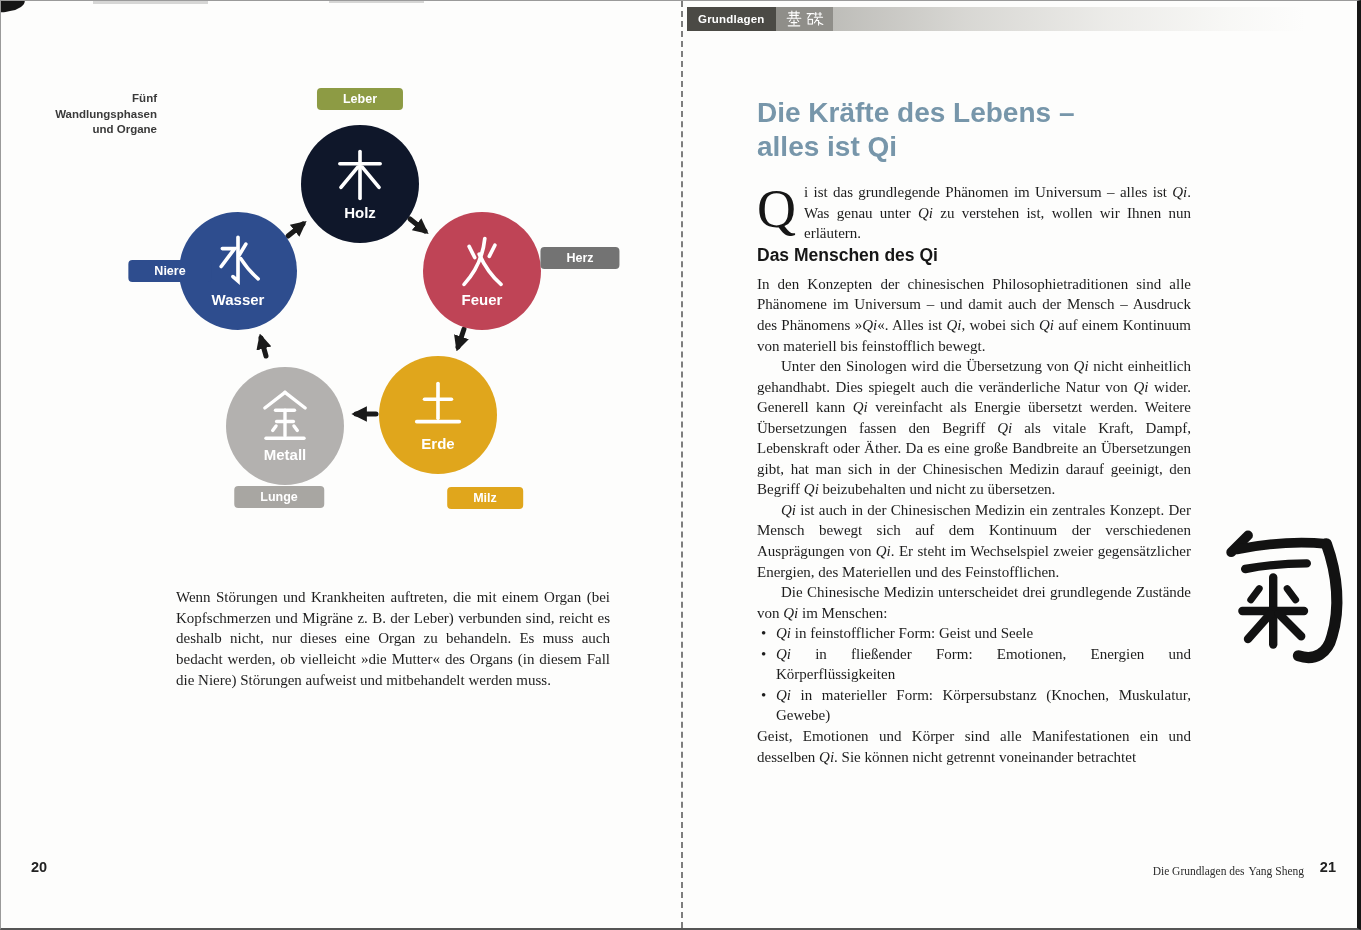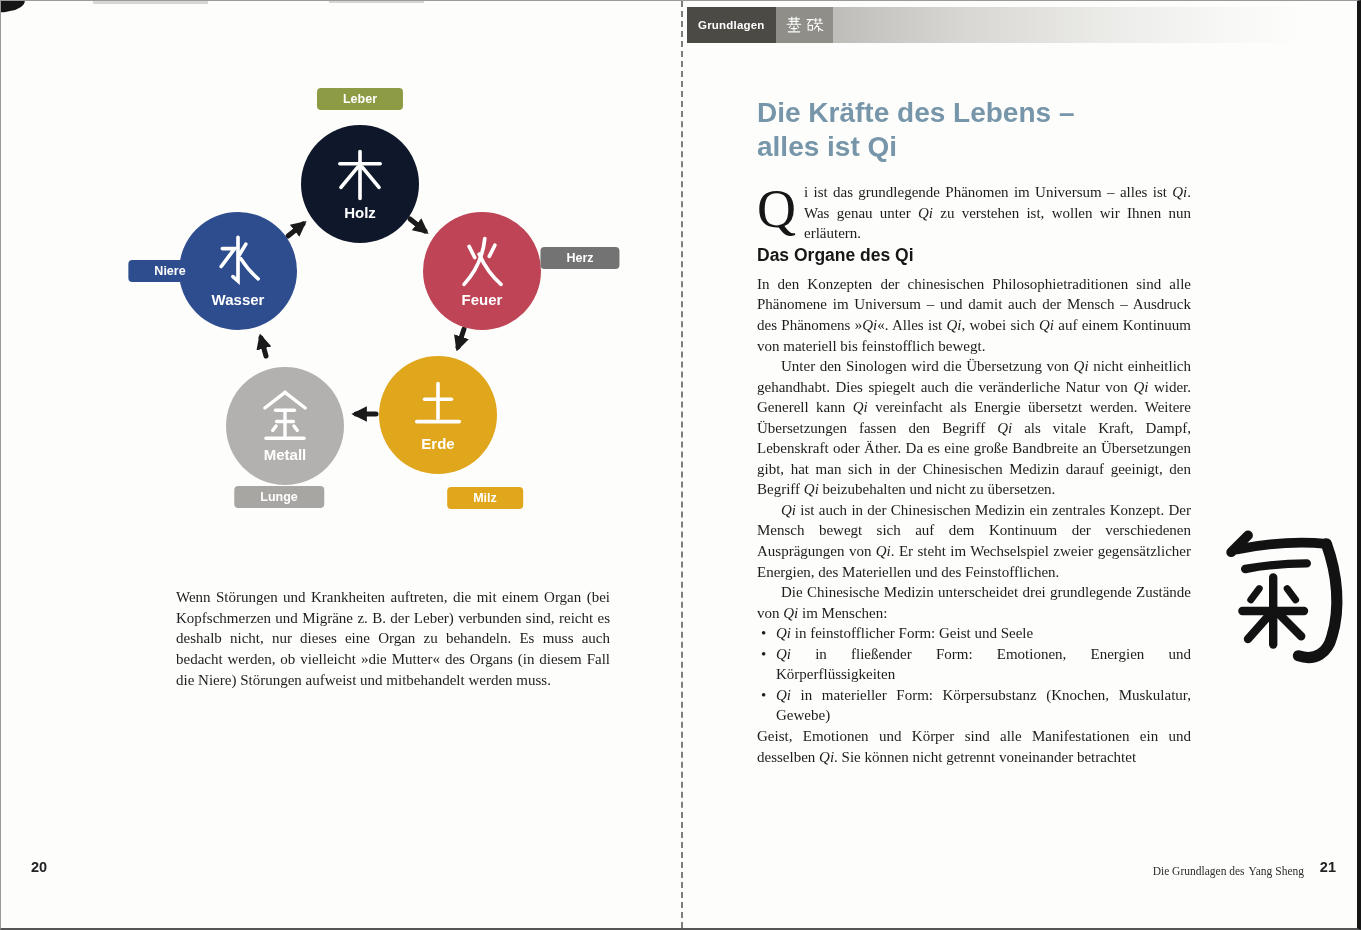--- a/index.html
+++ b/index.html
@@ -38,21 +38,21 @@
   .t-lunge{left:193px;top:421px;background:#a8a6a2;}
   .t-niere{left:53px;top:195px;background:#2e4d8e;margin-left:31px;}
   .left-paragraph{position:absolute;left:175px;top:571px;width:434px;
     font-size:15px;line-height:1.38;text-align:justify;}
   .page-num{position:absolute;top:858px;font-family:"Liberation Sans", sans-serif;font-weight:bold;font-size:14.5px;color:#222;}
   .pn-left{left:30px;}
   .pn-right{right:26px;}
 
   
   .page-right{position:absolute;left:681px;top:0;width:680px;height:930px;}
-  .header-tab{position:absolute;left:5px;top:6px;height:36px;display:flex;align-items:stretch;}
+  .header-tab{position:absolute;left:5px;top:6px;height:24px;display:flex;align-items:stretch;}
   .tab-dark{background:#4b4a45;color:#fff;display:flex;align-items:center;padding:0 11px;
     font-family:"Liberation Sans", sans-serif;font-weight:bold;font-size:11.5px;letter-spacing:.2px;}
   .tab-cjk{background:#8f8e89;display:flex;align-items:center;justify-content:center;gap:3px;padding:0 9px;}
   .cjk-glyph{width:18px;height:18px;}
   .tab-streak{width:472px;background:linear-gradient(90deg,rgba(138,137,130,.55),rgba(160,158,150,.4) 28%,rgba(184,182,174,.25) 58%,rgba(203,201,193,.1) 84%,rgba(203,201,193,0));}
 
   .col{position:absolute;left:75px;top:95px;width:434px;font-size:15px;line-height:1.37;text-align:justify;}
   .title{font-family:"Liberation Sans", sans-serif;font-weight:bold;font-size:28px;line-height:1.22;
     color:#7796aa;margin:0 0 18px 0;text-align:left;}
   .intro{margin:0 0 22px 0;}
@@ -74,20 +74,24 @@
 <body>
 
 <div class="sheet">
   <div class="corner-smudge"></div>
   <div class="top-streak ts1"></div>
   <div class="top-streak ts2"></div>
   <div class="fold-line"></div>
 
   <div class="page-left">
 
+    <div class="caption">
+      <div>Fünf Wandlungsphasen</div>
+      <div>und Organe</div>
+    </div>
 
     <div class="diagram">
 
       <svg class="arrows" viewBox="0 0 562 468" xmlns="http://www.w3.org/2000/svg">
         <defs>
           <marker id="ah" viewBox="0 0 10 10" refX="7" refY="5" markerWidth="3.1" markerHeight="3.1" orient="auto-start-reverse">
             <path d="M0,0 L10,5 L0,10 z" fill="#1a1a1a"></path>
           </marker>
         </defs>
         <g stroke="#1a1a1a" stroke-width="5" stroke-linecap="round" fill="none">
@@ -216,21 +220,21 @@
       <h1 class="title">
         <span>Die Kräfte des Lebens –</span><br>
         <span>alles ist Qi</span>
       </h1>
 
       <p class="intro">
         <span class="dropcap">Q</span>
         <span>i ist das grundlegende Phänomen im Universum – alles ist <i>Qi</i>. Was genau unter <i>Qi</i> zu verstehen ist, wollen wir Ihnen nun erläutern.</span>
       </p>
 
-      <h2 class="section-heading">Das Organe des Qi</h2>
+      <h2 class="section-heading">Das Menschen des Qi</h2>
 
       <p>In den Konzepten der chinesischen Philosophietraditionen sind alle Phänomene im Universum – und damit auch der Mensch – Ausdruck des Phänomens »<i>Qi</i>«. Alles ist <i>Qi</i>, wobei sich <i>Qi</i> auf einem Kontinuum von materiell bis feinstofflich bewegt.</p>
       <p class="indent">Unter den Sinologen wird die Übersetzung von <i>Qi</i> nicht einheitlich gehandhabt. Dies spiegelt auch die veränderliche Natur von <i>Qi</i> wider. Generell kann <i>Qi</i> vereinfacht als Energie übersetzt werden. Weitere Übersetzungen fassen den Begriff <i>Qi</i> als vitale Kraft, Dampf, Lebenskraft oder Äther. Da es eine große Bandbreite an Übersetzungen gibt, hat man sich in der Chinesischen Medizin darauf geeinigt, den Begriff <i>Qi</i> beizubehalten und nicht zu übersetzen.</p>
       <p class="indent"><i>Qi</i> ist auch in der Chinesischen Medizin ein zentrales Konzept. Der Mensch bewegt sich auf dem Kontinuum der verschiedenen Ausprägungen von <i>Qi</i>. Er steht im Wechselspiel zweier gegensätzlicher Energien, des Materiellen und des Feinstofflichen.</p>
       <p class="indent">Die Chinesische Medizin unterscheidet drei grundlegende Zustände von <i>Qi</i> im Menschen:</p>
 
       <ul class="qi-list">
         <li><span><i>Qi</i> in feinstofflicher Form: Geist und Seele</span></li>
         <li><span><i>Qi</i> in fließender Form: Emotionen, Energien und Körperflüssigkeiten</span></li>
         <li><span><i>Qi</i> in materieller Form: Körpersubstanz (Knochen, Muskulatur, Gewebe)</span></li>

